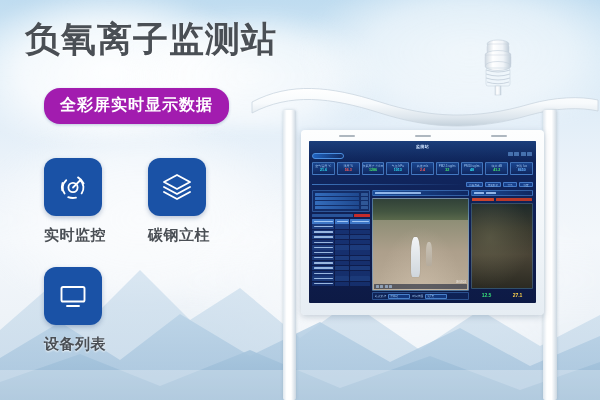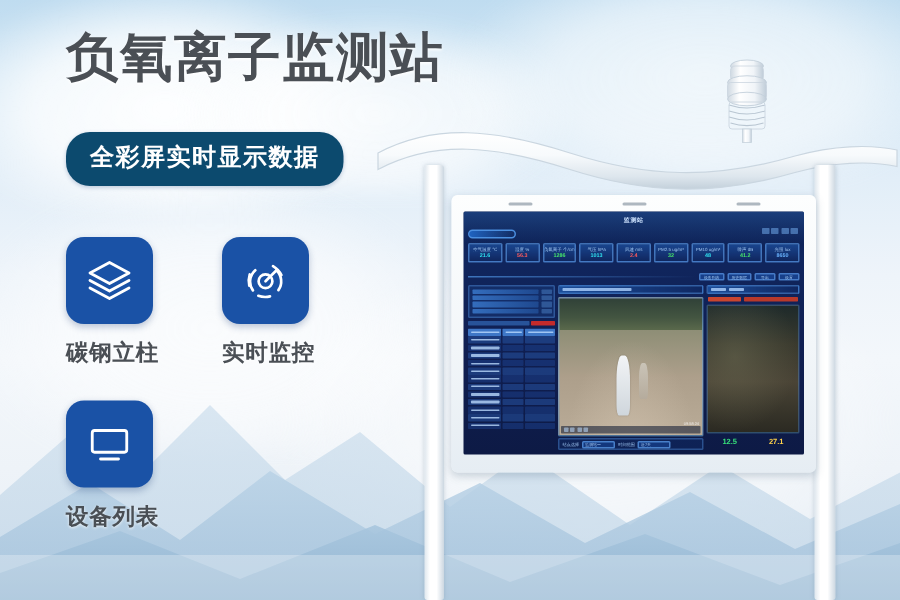--- a/index.html
+++ b/index.html
@@ -36,30 +36,30 @@
   .c2 { left:120px;  top:10px;   width:260px; height:120px; opacity:.85;}
   .c3 { left:300px;  top:-30px;  width:340px; height:150px; opacity:.7;}
   .c4 { left:-20px;  top:120px;  width:320px; height:180px; opacity:.65;}
   .c5 { left:180px;  top:170px;  width:420px; height:200px; opacity:.5;}
 
   
   .mtn { position:absolute; left:0; bottom:0; width:600px; height:190px; }
 
   
   .headline {
-    position:absolute; left:44px; top:21px;
+    position:absolute; left:25px; top:21px;
     font-size:35px; font-weight:bold; letter-spacing:1px;
     color:#4a4f55;
     text-shadow:0 1px 2px rgba(255,255,255,.85);
     white-space:nowrap;
     line-height:1;
   }
   .badge {
     position:absolute; left:44px; top:88px;
-    background:#0c4a6e;
+    background:#a21caf;
     color:#ffffff;
     font-size:16px; font-weight:bold; letter-spacing:1px;
     padding:7px 16px 8px 16px;
     border-radius:16px;
     white-space:nowrap;
     box-shadow:0 1px 3px rgba(20,60,120,.25);
   }
 
   
   .features {
@@ -611,47 +611,47 @@
     </div>
   </div>
 
   <div class="headline">负氧离子监测站</div>
   <div class="badge">全彩屏实时显示数据</div>
 
   <div class="features">
 
     <div class="feature">
       <div class="tile">
-        <svg width="32" height="32" viewBox="0 0 32 32" fill="none" stroke="#ffffff" stroke-width="1.9" stroke-linejoin="round" stroke-linecap="round">
-          <path d="M16 4 L29 11 L16 18 L3 11 Z"></path>
-          <path d="M3 16 L16 23 L29 16"></path>
-          <path d="M3 21 L16 28 L29 21"></path>
-        </svg>
-      </div>
-      <div class="flabel">碳钢立柱</div>
-    </div>
-
-    <div class="feature">
-      <div class="tile">
         <svg width="32" height="32" viewBox="0 0 32 32" fill="none" stroke="#ffffff" stroke-width="1.8" stroke-linecap="round">
           <circle cx="16" cy="16.5" r="4.6"></circle>
           <path d="M16 16.5 L23 9.5"></path>
           <path d="M23.2 9.2 A10 10 0 0 1 24.6 22.4"></path>
           <path d="M7.6 22.6 A10 10 0 0 1 9.2 9.2"></path>
           <path d="M21.0 6.4 A14 14 0 0 1 26.6 12.4"></path>
           <path d="M5.2 19.4 A14 14 0 0 1 5.5 12.0"></path>
           <path d="M11.2 26.2 A14 14 0 0 0 19.0 26.6"></path>
         </svg>
       </div>
       <div class="flabel">实时监控</div>
     </div>
 
     <div class="feature">
       <div class="tile">
         <svg width="32" height="32" viewBox="0 0 32 32" fill="none" stroke="#ffffff" stroke-width="1.9" stroke-linejoin="round" stroke-linecap="round">
+          <path d="M16 4 L29 11 L16 18 L3 11 Z"></path>
+          <path d="M3 16 L16 23 L29 16"></path>
+          <path d="M3 21 L16 28 L29 21"></path>
+        </svg>
+      </div>
+      <div class="flabel">碳钢立柱</div>
+    </div>
+
+    <div class="feature">
+      <div class="tile">
+        <svg width="32" height="32" viewBox="0 0 32 32" fill="none" stroke="#ffffff" stroke-width="1.9" stroke-linejoin="round" stroke-linecap="round">
           <rect x="4.5" y="7" width="23" height="14.5" rx="1.6"></rect>
           <path d="M10 26 L22 26"></path>
         </svg>
       </div>
       <div class="flabel">设备列表</div>
     </div>
 
 
   </div>
 </div>

